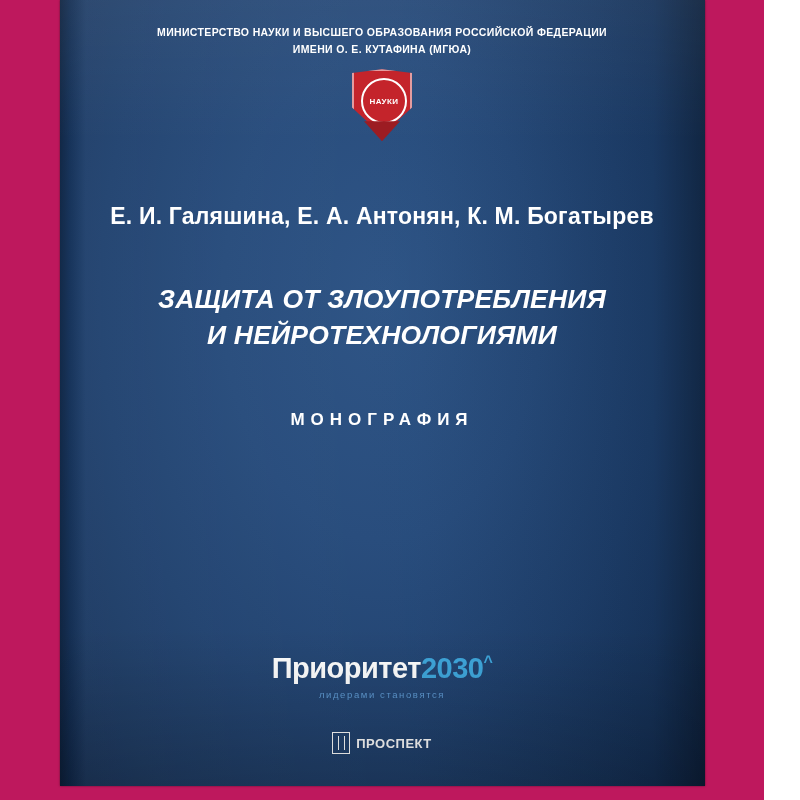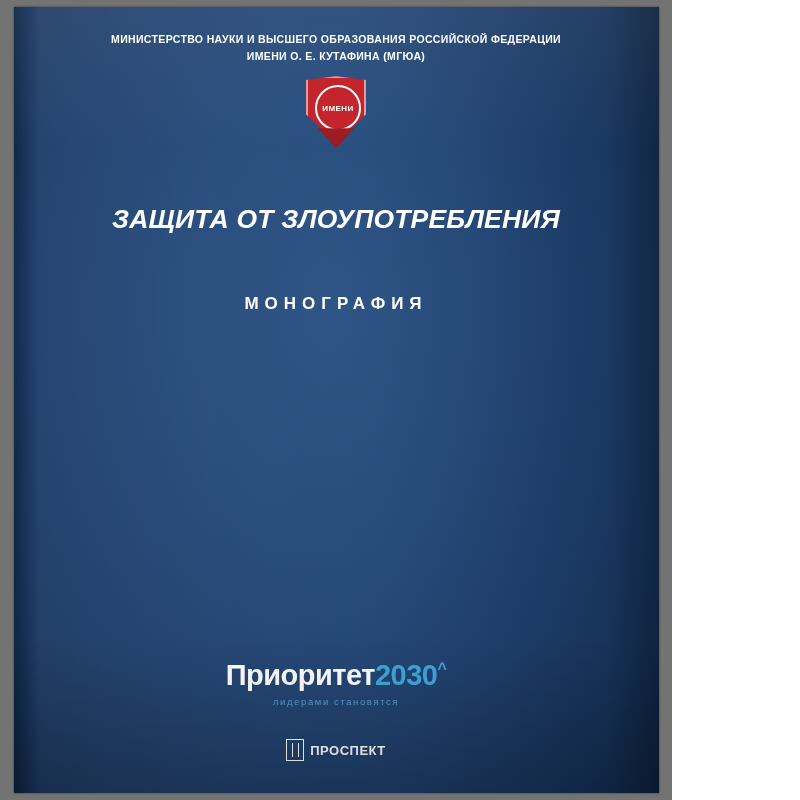--- a/index.html
+++ b/index.html
@@ -8,25 +8,24 @@
     background: #ffffff;
   }
   body {
     width: 800px;
     height: 800px;
     font-family: "Liberation Sans", sans-serif;
     overflow: hidden;
   }
   .page {
     position: relative;
-    width: 672px;
+    width: 764px;
     height: 800px;
-    background: #737373;
-    display: flex;
-    align-items: center;
+    background: #be185d;
+    display: flex;
     justify-content: center;
   }
   .cover {
     position: relative;
     width: 645px;
     height: 786px;
     background:
       radial-gradient(ellipse at 50% 38%, #2a5183 0%, #24497a 35%, #1d3f6d 62%, #17355e 85%, #122c52 100%);
     box-shadow: 0 0 2px rgba(0,0,0,.5);
     overflow: hidden;
@@ -212,28 +211,30 @@
     <div class="inner">
 
       <div class="ministry">
         <div>МИНИСТЕРСТВО НАУКИ И ВЫСШЕГО ОБРАЗОВАНИЯ РОССИЙСКОЙ ФЕДЕРАЦИИ</div>
         <div>ИМЕНИ О. Е. КУТАФИНА (МГЮА)</div>
       </div>
 
       <div class="emblem">
         <div class="shield"></div>
         <div class="ring">
-          <span>ИМЕНИ</span>
+          <span>НАУКИ</span>
         </div>
         <div class="base"></div>
       </div>
 
+      <div class="authors">Е. И. Галяшина, Е. А. Антонян, К. М. Богатырев</div>
 
       <div class="title">
         <div>ЗАЩИТА ОТ ЗЛОУПОТРЕБЛЕНИЯ</div>
+        <div>И НЕЙРОТЕХНОЛОГИЯМИ</div>
       </div>
 
       <div class="subtitle">МОНОГРАФИЯ</div>
     </div>
 
     <div class="prio">
       <div class="p-main">
         <span>Приоритет</span><span class="num">2030</span><span class="caret">^</span>
       </div>
       <div class="p-sub">лидерами становятся</div>

